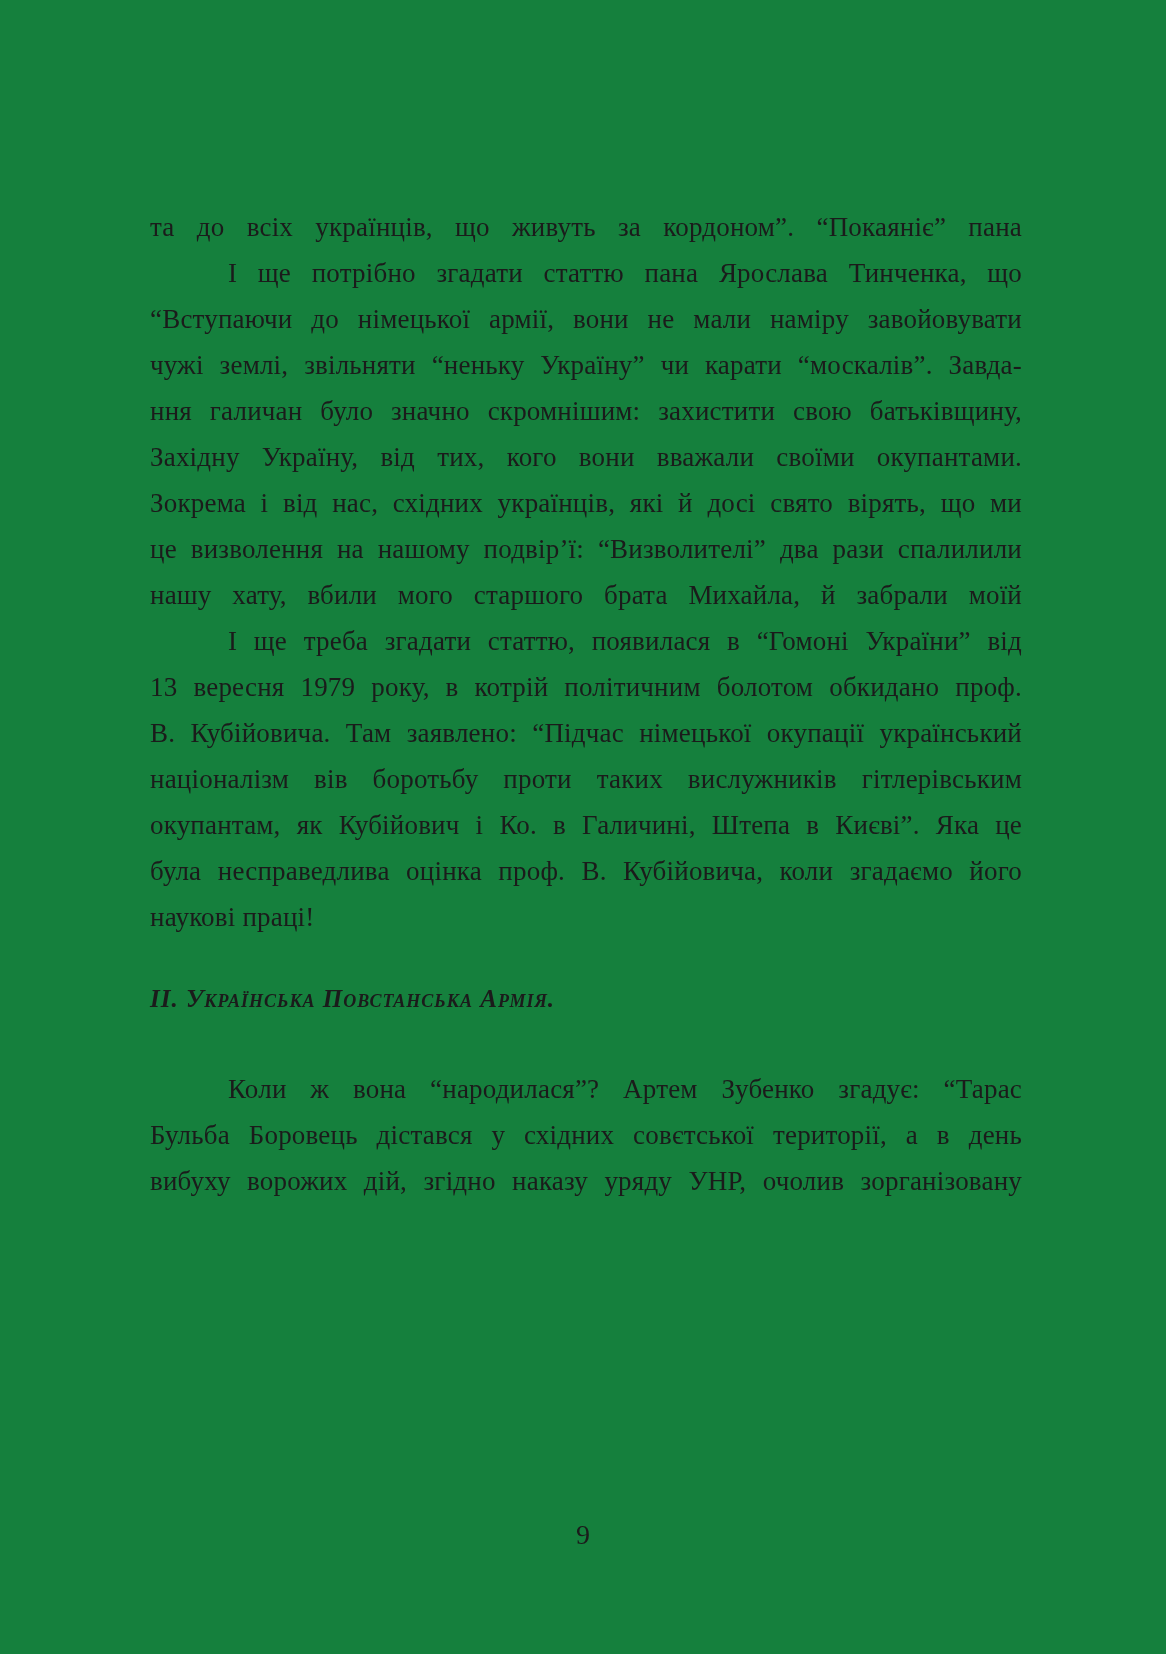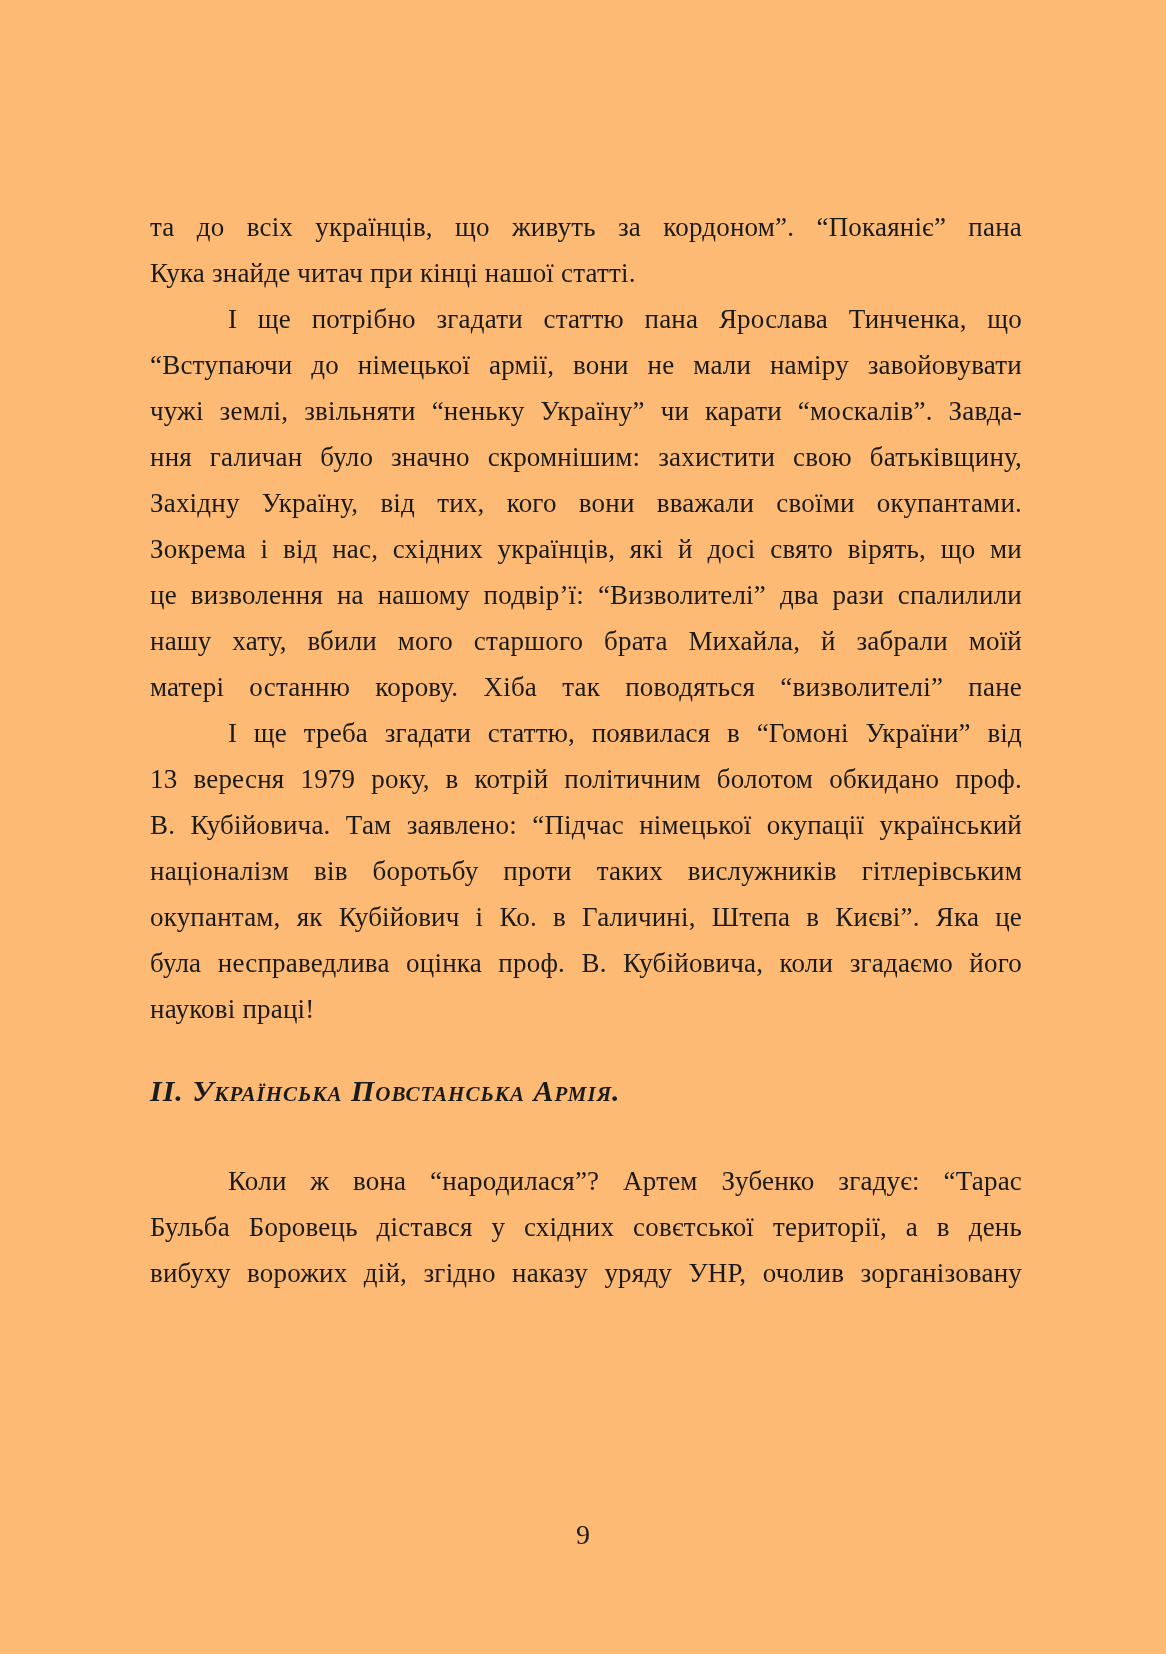--- a/index.html
+++ b/index.html
@@ -11,21 +11,21 @@
     width: 1166px;
     height: 1654px;
     position: relative;
     font-family: "Liberation Serif", "DejaVu Serif", serif;
     color: #1b1b1b;
     overflow: hidden;
   }
   .page {
     position: absolute;
     inset: 0;
-    background: #fdba74;
+    background: #15803d;
   }
   .text-column {
     position: absolute;
     left: 150px;
     top: 204px;
     width: 872px;
   }
   .para {
     margin: 0;
   }
@@ -40,21 +40,21 @@
   .line.end {
     text-align: left;
     text-align-last: left;
   }
   .para.indent .line:first-child {
     text-indent: 78px;
   }
   .section-heading {
     margin-top: 34px;
     margin-bottom: 42px;
-    font-size: 30px;
+    font-size: 25px;
     line-height: 50px;
     font-weight: bold;
     font-style: italic;
     font-variant: small-caps;
     letter-spacing: 1px;
     text-align: left;
   }
   .page-number {
     position: absolute;
     top: 1512px;
@@ -66,33 +66,31 @@
   }
 </style>
 </head>
 <body>
 
 <div class="page">
   <div class="text-column">
 
     <div class="para">
       <div class="line">та до всіх українців, що живуть за кордоном”. “Покаяніє” пана</div>
-      <div class="line end">Кука знайде читач при кінці нашої статті.</div>
     </div>
 
     <div class="para indent">
       <div class="line">І ще потрібно згадати статтю пана Ярослава Тинченка, що</div>
       <div class="line">“Вступаючи до німецької армії, вони не мали наміру завойовувати</div>
       <div class="line">чужі землі, звільняти “неньку Україну” чи карати “москалів”. Завда-</div>
       <div class="line">ння галичан було значно скромнішим: захистити свою батьківщину,</div>
       <div class="line">Західну Україну, від тих, кого вони вважали своїми окупантами.</div>
       <div class="line">Зокрема і від нас, східних українців, які й досі свято вірять, що ми</div>
       <div class="line">це визволення на нашому подвір’ї: “Визволителі” два рази спалилили</div>
       <div class="line">нашу хату, вбили мого старшого брата Михайла, й забрали моїй</div>
-      <div class="line">матері останню корову. Хіба так поводяться “визволителі” пане</div>
     </div>
 
     <div class="para indent">
       <div class="line">І ще треба згадати статтю, появилася в “Гомоні України” від</div>
       <div class="line">13 вересня 1979 року, в котрій політичним болотом обкидано проф.</div>
       <div class="line">В. Кубійовича. Там заявлено: “Підчас німецької окупації український</div>
       <div class="line">націоналізм вів боротьбу проти таких вислужників гітлерівським</div>
       <div class="line">окупантам, як Кубійович і Ко. в Галичині, Штепа в Києві”. Яка це</div>
       <div class="line">була несправедлива оцінка проф. В. Кубійовича, коли згадаємо його</div>
       <div class="line end">наукові праці!</div>

